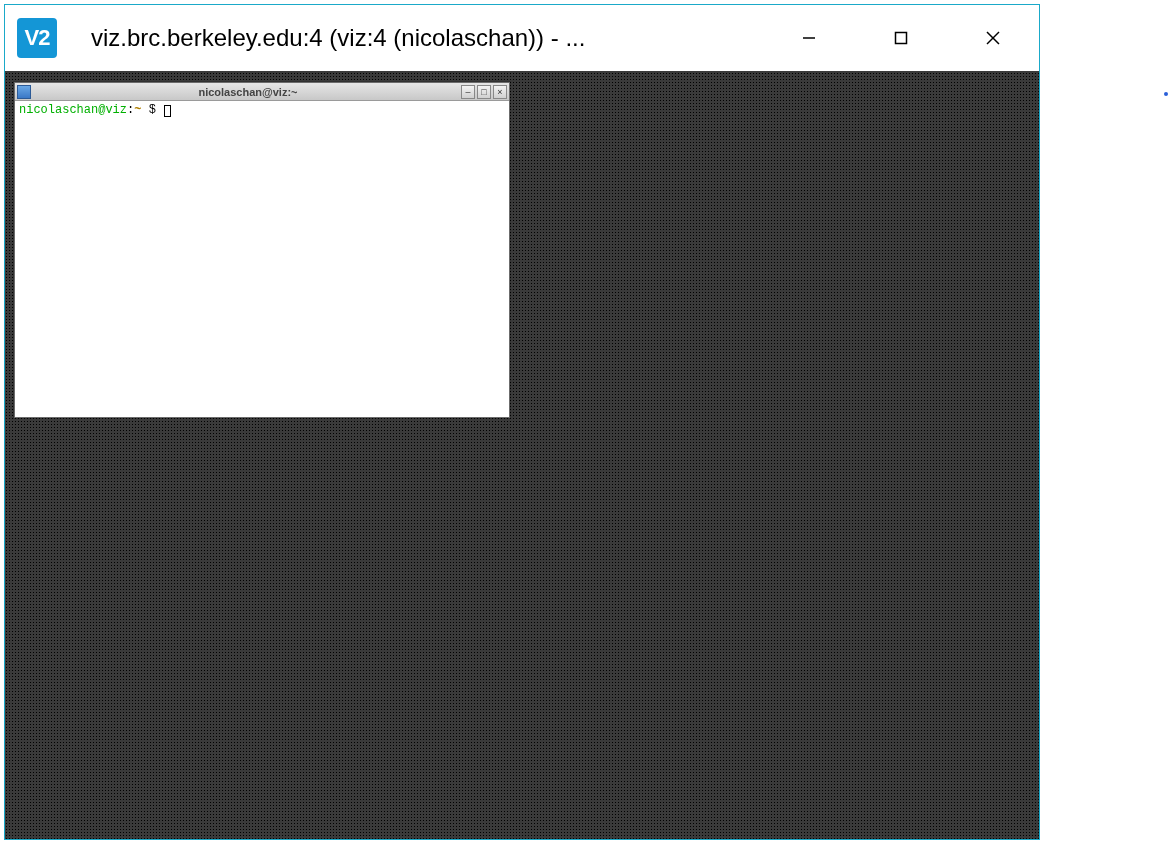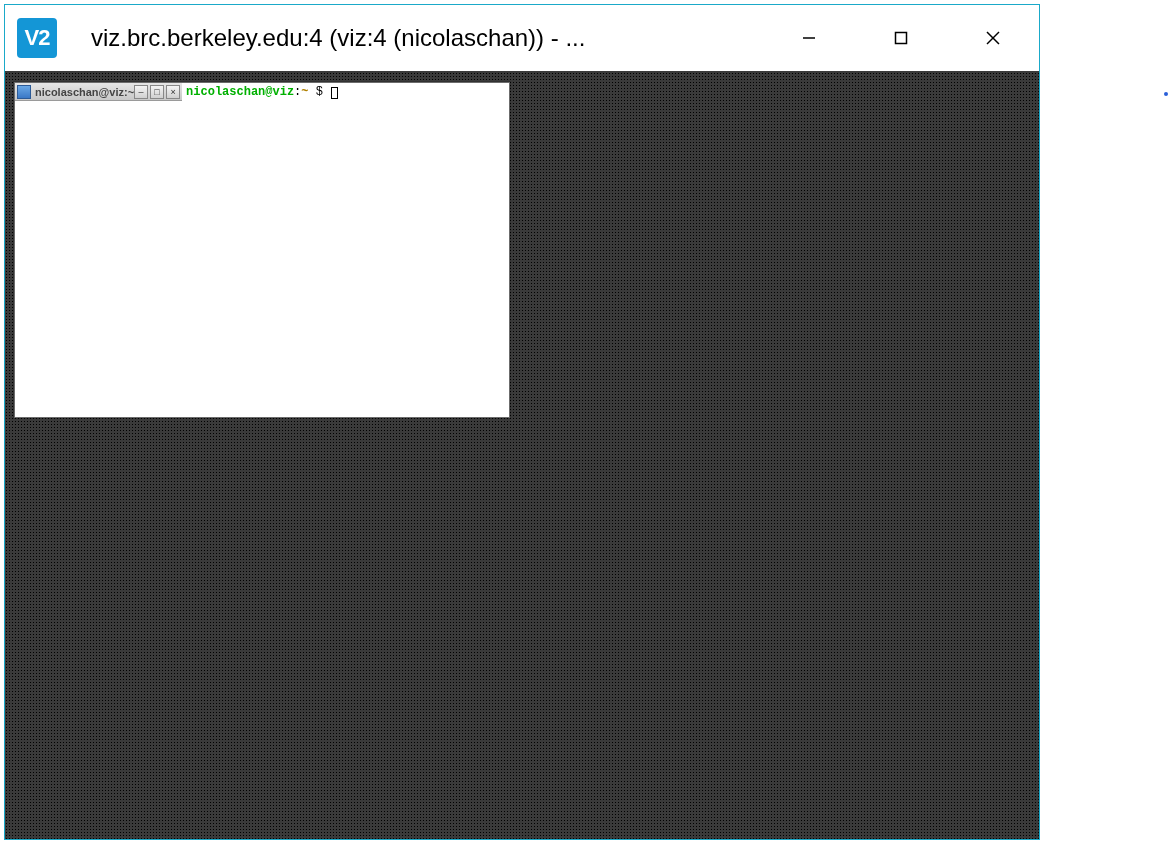--- a/index.html
+++ b/index.html
@@ -94,21 +94,21 @@
     .term-window {
       position: absolute;
       left: 9px;
       top: 11px;
       width: 496px;
       height: 336px;
       background: #ffffff;
       border: 1px solid #6c6c6c;
       box-shadow: 0 0 0 1px rgba(0,0,0,0.15);
       display: flex;
-      flex-direction: row;
+      flex-direction: column;
     }
 
     .term-titlebar {
       height: 18px;
       background: linear-gradient(to bottom, #e6e6e6, #c8c8c8);
       border-bottom: 1px solid #9a9a9a;
       display: flex;
       align-items: center;
       padding: 0 2px;
       font-size: 11px;
@@ -161,21 +161,21 @@
       flex: 1 1 auto;
       background: #ffffff;
       padding: 2px 4px;
       font-family: "Courier New", monospace;
       font-size: 12px;
       line-height: 14px;
       white-space: pre;
       overflow: hidden;
     }
 
-    .prompt-user { color: #00b000; font-weight: bold; }
+    .prompt-user { color: #00b000; font-weight: normal; }
     .prompt-tilde { color: #b08000; font-weight: bold; }
     .prompt-dollar { color: #000000; }
 
     .cursor-block {
       display: inline-block;
       width: 7px;
       height: 12px;
       border: 1px solid #000;
       vertical-align: text-bottom;
       margin-left: 1px;

